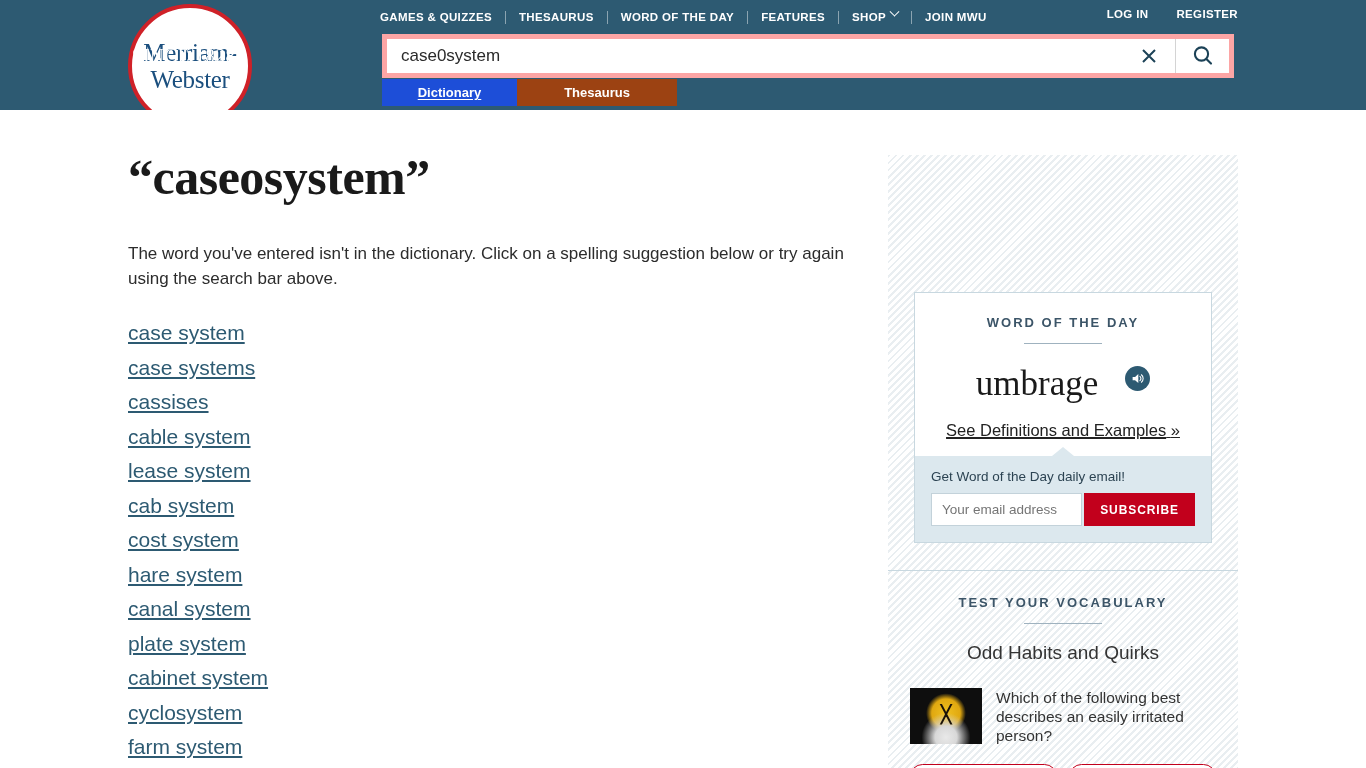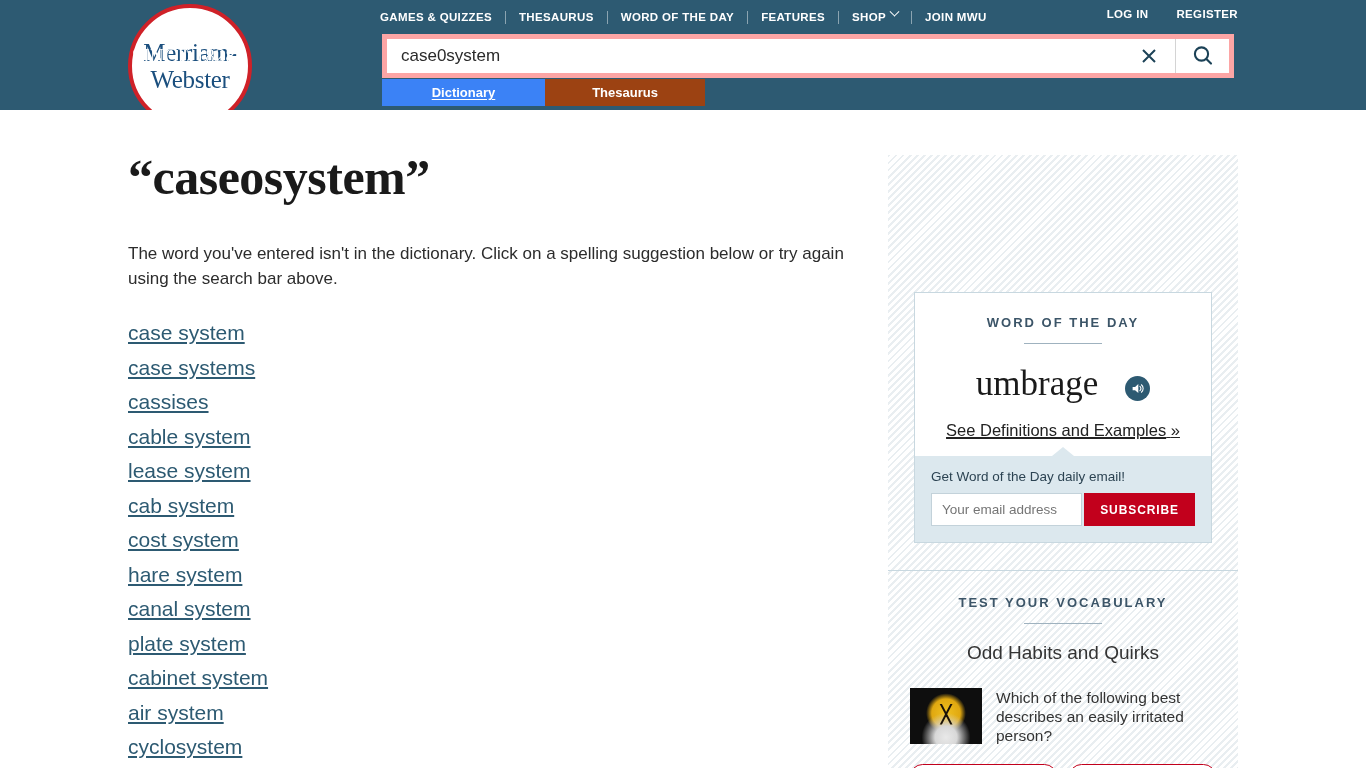--- a/index.html
+++ b/index.html
@@ -130,22 +130,22 @@
   }
   .tab {
     height: 27px;
     display: flex; align-items: center; justify-content: center;
     font-size: 13px;
     font-weight: bold;
     color: #ffffff;
     cursor: pointer;
   }
   .tab-dictionary {
-    width: 163px;
-    background: #3b82f6;
+    width: 135px;
+    background: #1d4ed8;
   }
   .tab-dictionary span { text-decoration: underline; text-underline-offset: 2px; }
   .tab-thesaurus {
     width: 160px;
     background: #9c4212;
   }
 
   
   .main {
     position: relative;
@@ -210,21 +210,21 @@
     letter-spacing: 2px;
     color: #3c5568;
   }
   .card-rule {
     width: 78px; height: 1px;
     background: #9fb2bf;
     margin: 13px auto 0;
   }
   .wotd-word-row {
     margin-top: 22px;
-    display: flex; align-items: flex-end; justify-content: center; gap: 27px;
+    display: flex; align-items: flex-start; justify-content: center; gap: 27px;
   }
   .wotd-word {
     font-family: "Liberation Serif", serif;
     font-size: 35px;
     color: #1a1a1a;
     line-height: 1;
   }
   .audio-btn {
     width: 25px; height: 25px;
     border-radius: 50%;
@@ -424,21 +424,20 @@
       <li><a href="#">case systems</a></li>
       <li><a href="#">cassises</a></li>
       <li><a href="#">cable system</a></li>
       <li><a href="#">lease system</a></li>
       <li><a href="#">cab system</a></li>
       <li><a href="#">cost system</a></li>
       <li><a href="#">hare system</a></li>
       <li><a href="#">canal system</a></li>
       <li><a href="#">plate system</a></li>
       <li><a href="#">cabinet system</a></li>
-      <li><a href="#">air system</a></li>
       <li><a href="#">cyclosystem</a></li>
       <li><a href="#">farm system</a></li>
       <li><a href="#">fee system</a></li>
     </ul>
   </div>
 
   <aside class="sidebar">
 
     <section class="card wotd-card">
       <div class="card-inner">

